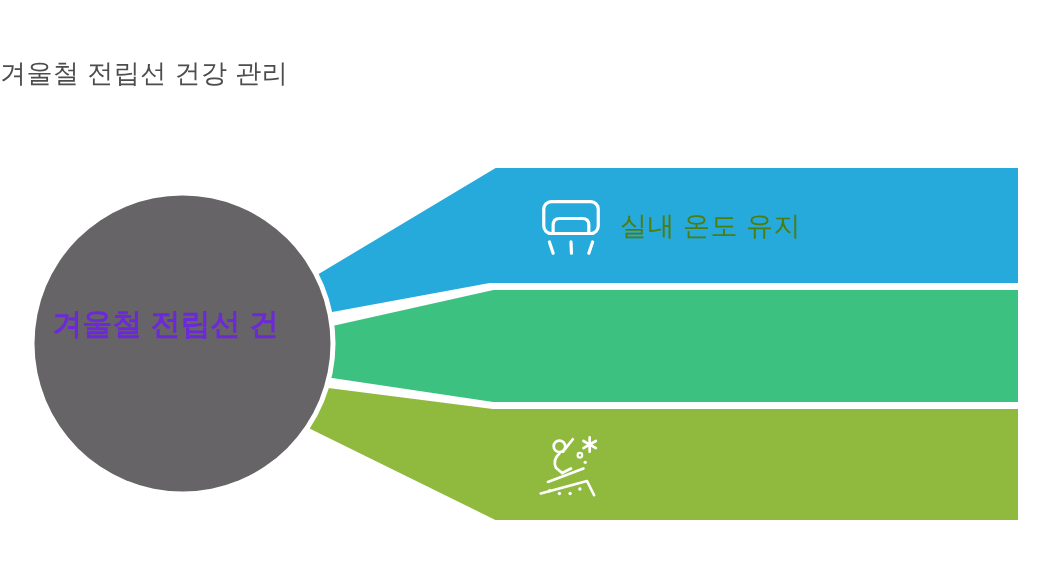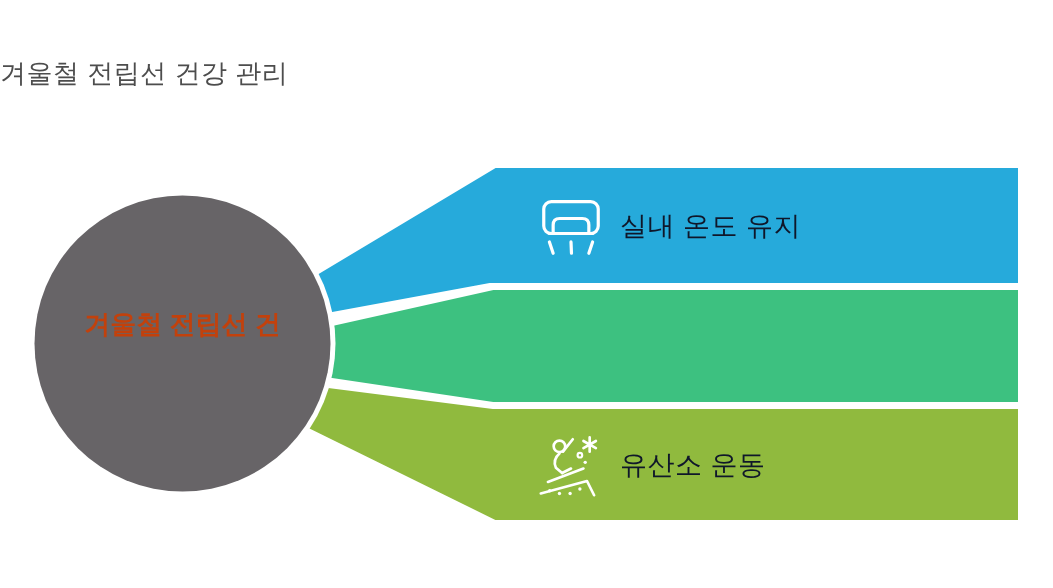--- a/index.html
+++ b/index.html
@@ -25,26 +25,26 @@
     position: absolute;
     top: 56px;
     left: 0;
     width: 1053px;
     font-size: 26px;
     letter-spacing: 0.5px;
     color: #4d4d4d;
   }
   .hub-label {
     position: absolute;
-    left: 52px;
+    left: 35px;
     top: 306px;
     width: 261px;
     text-align: center;
-    color: #c2410c;
-    font-size: 26px;
+    color: #6d28d9;
+    font-size: 30px;
     font-weight: 700;
     line-height: 36px;
   }
   .branch-row {
     position: absolute;
     left: 493px;
     width: 527px;
     display: flex;
     align-items: center;
     padding-left: 46px;
@@ -60,21 +60,21 @@
   .icon-box svg { display: block; }
   .icon-stroke {
     fill: none;
     stroke: #ffffff;
     stroke-width: 3.4;
     stroke-linecap: round;
     stroke-linejoin: round;
   }
   .branch-label {
     margin-left: 17px;
-    color: #0f172a;
+    color: #4d7c0f;
     font-size: 27px;
     letter-spacing: 0.5px;
     white-space: nowrap;
   }
 </style>
 </head>
 <body>
 
 <div class="stage">
 
@@ -117,16 +117,15 @@
         <path class="icon-stroke" style="stroke-width:3" d="M2 68 L54 54 L62 70"></path>
         <path class="icon-stroke" style="stroke-width:3" d="M57 5 V21 M50 9 L64 17 M64 9 L50 17"></path>
         <circle class="icon-stroke" style="stroke-width:2.4" cx="46" cy="25" r="2.6"></circle>
         <circle cx="12" cy="65" r="1.9" fill="#ffffff"></circle>
         <circle cx="23" cy="68" r="1.9" fill="#ffffff"></circle>
         <circle cx="35" cy="68" r="1.9" fill="#ffffff"></circle>
         <circle cx="46" cy="63" r="1.9" fill="#ffffff"></circle>
         <circle cx="52" cy="33" r="1.9" fill="#ffffff"></circle>
       </svg>
     </span>
-    <span class="branch-label">유산소 운동</span>
   </div>
 
 </div>
 
 </body></html>

